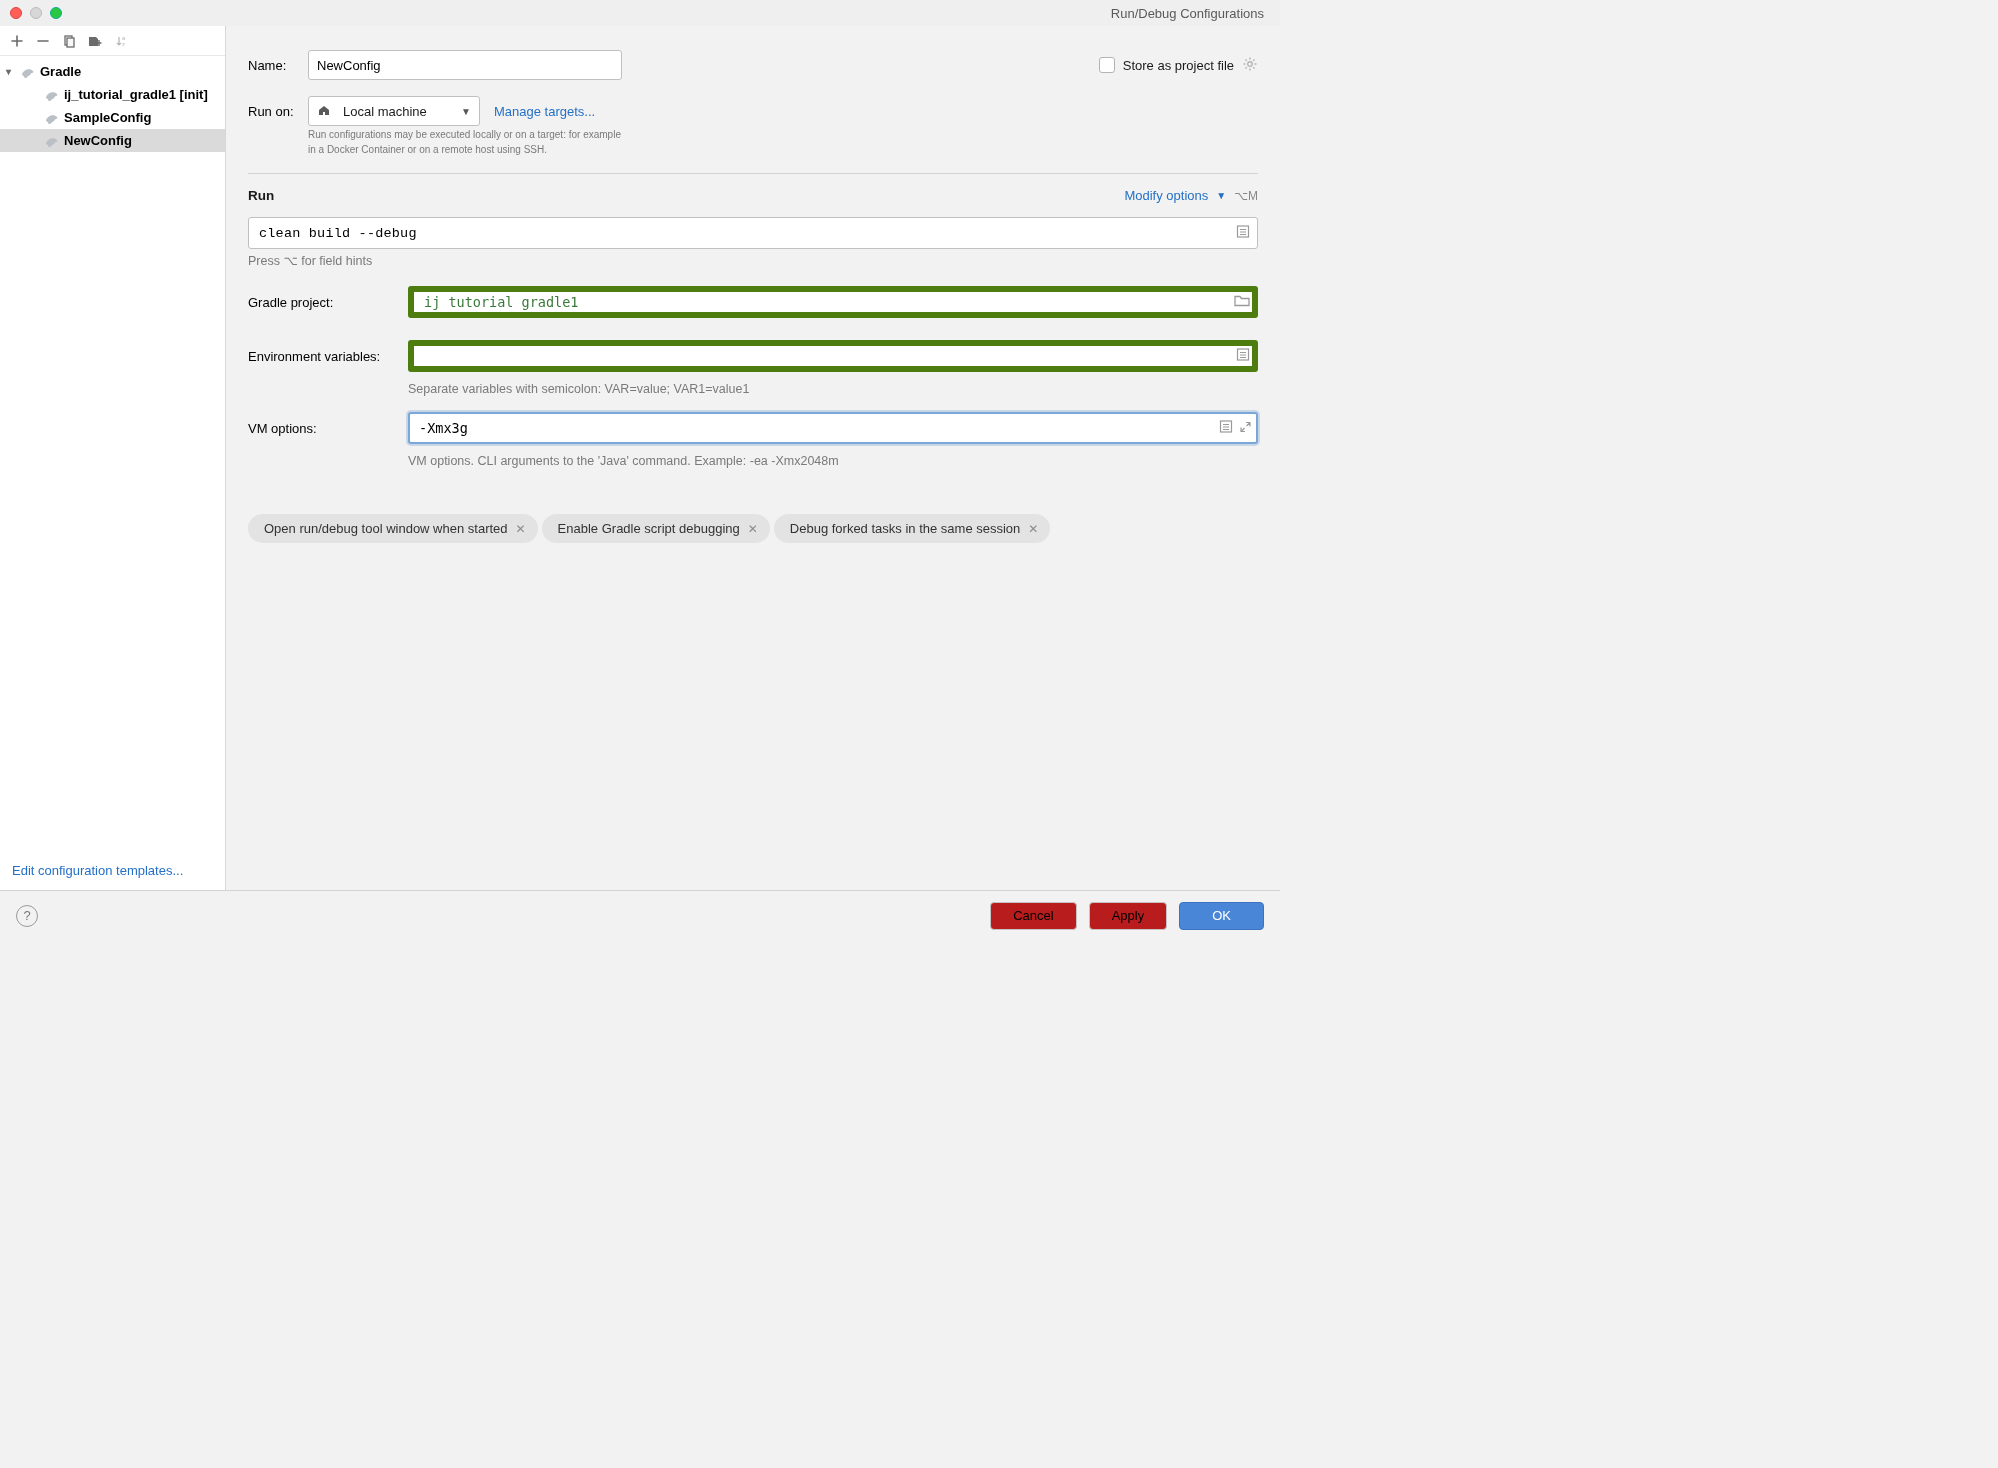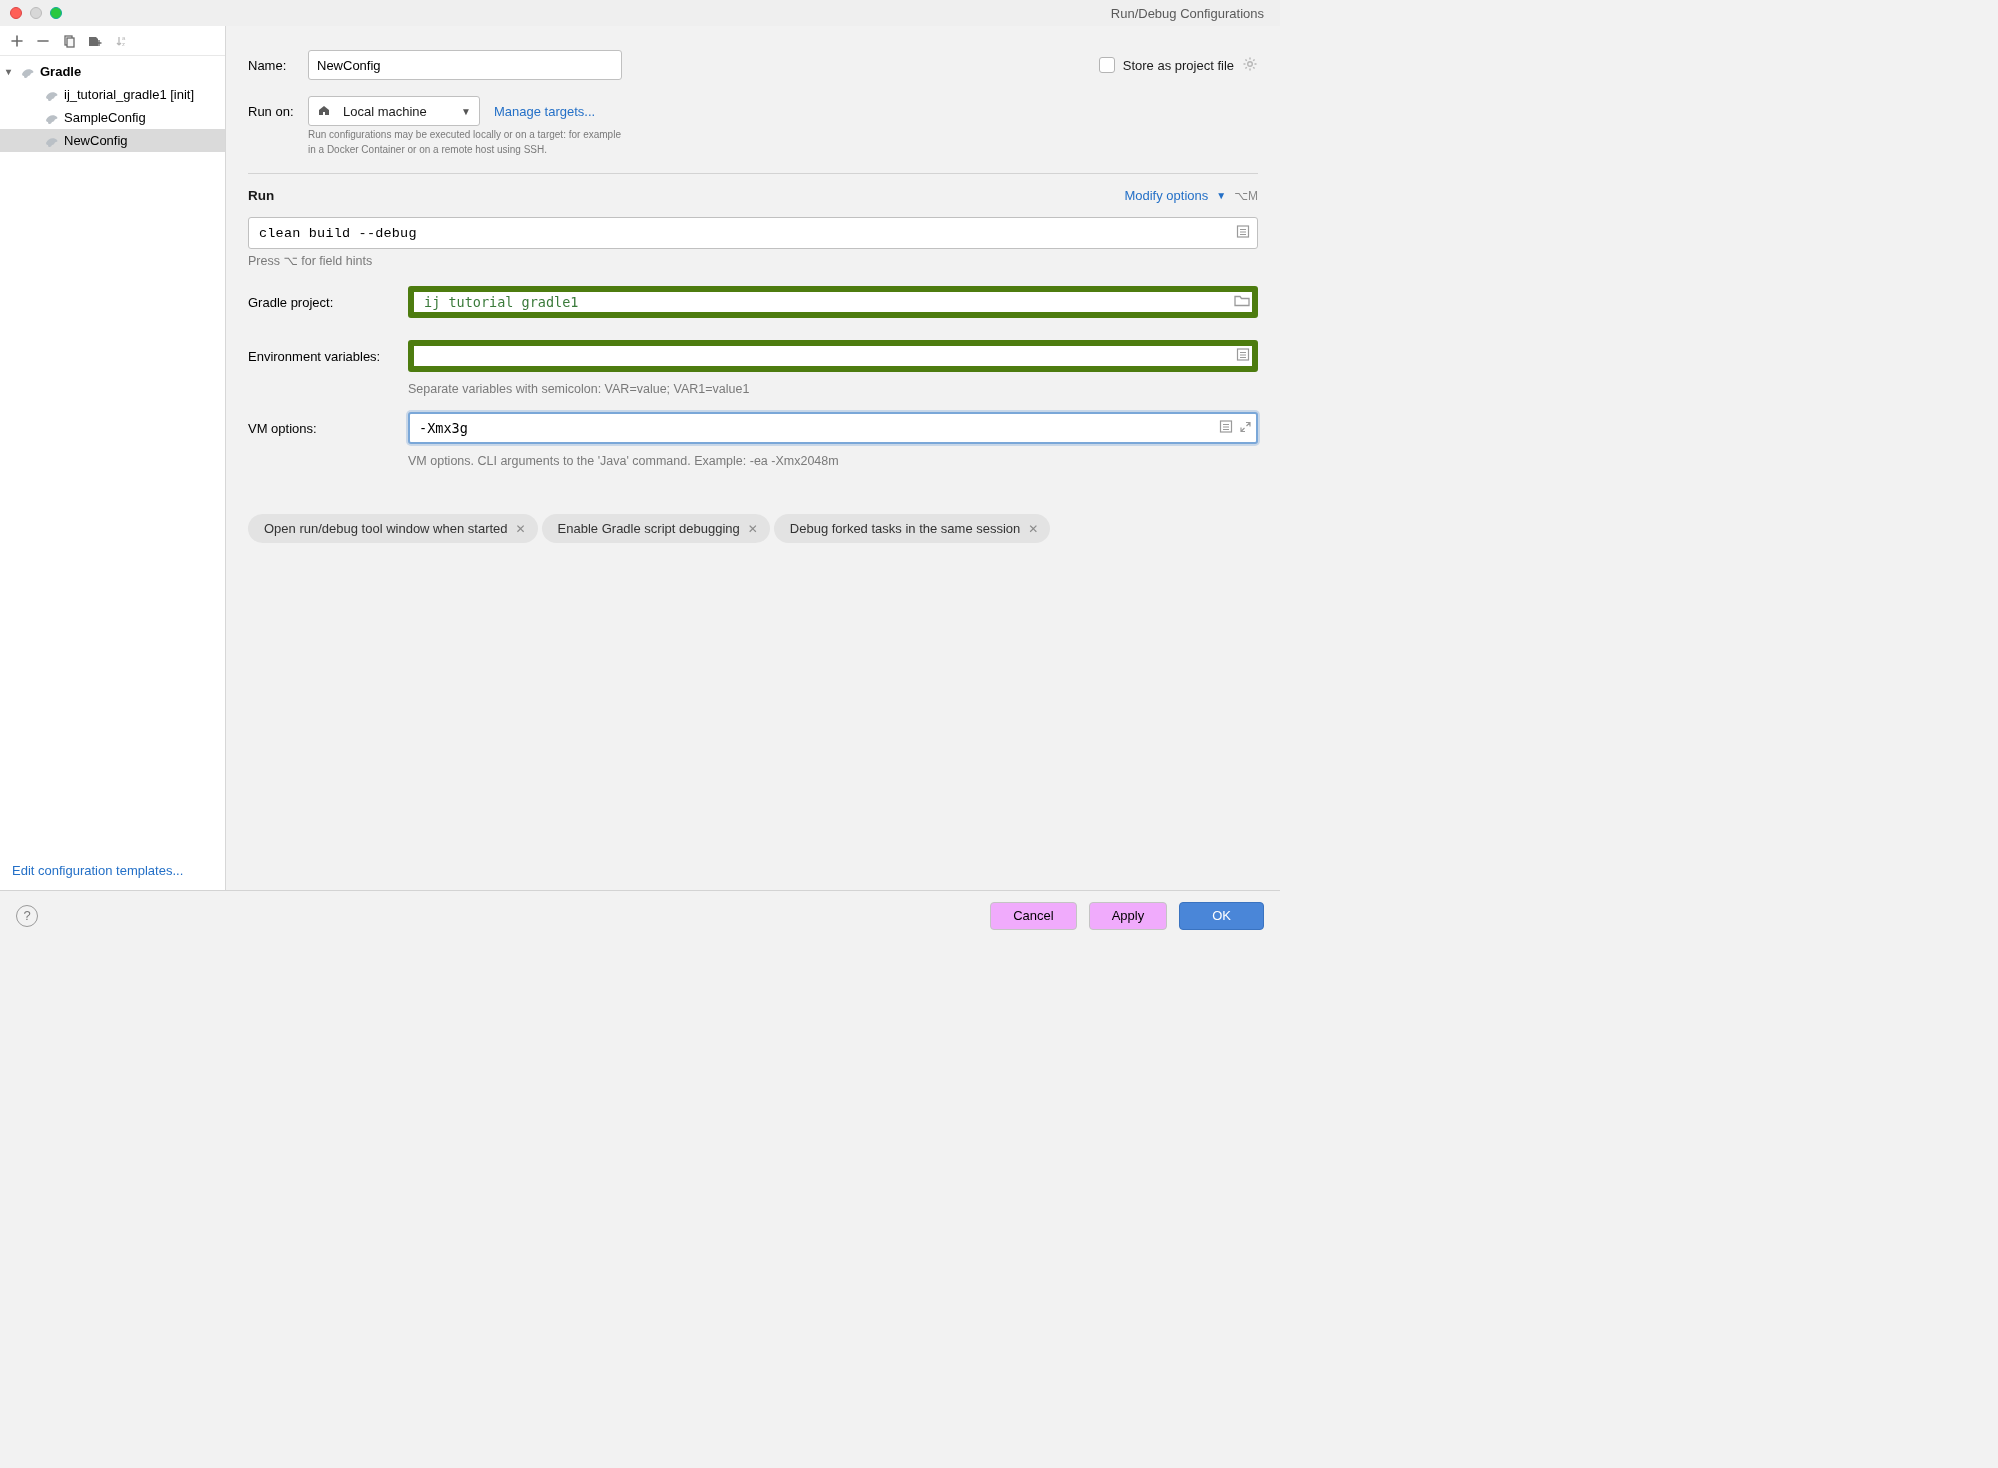--- a/index.html
+++ b/index.html
@@ -66,20 +66,21 @@
     padding-top: 4px;
   }
   .tree-row {
     display: flex;
     align-items: center;
     height: 23px;
     padding-left: 6px;
     gap: 4px;
     font-size: 13px;
     color: #000;
+    font-weight: bold;
   }
   .tree-row.indent1 { padding-left: 44px; }
   .tree-row.group { font-weight: 600; }
   .tree-row.selected { background: #dadada; }
   .chevron { width: 10px; display: inline-block; color: #6b6b6b; font-size: 10px; }
   .elephant-icon {
     width: 16px; height: 16px; flex-shrink: 0;
   }
   .sidebar-footer {
     padding: 10px 12px 12px;
@@ -295,21 +296,21 @@
     justify-content: center;
     color: #7a7a7a;
     font-size: 13px;
   }
   .footer-spacer { flex: 1; }
   .btn {
     height: 28px;
     padding: 0 22px;
     border: 1px solid #c4c4c4;
     border-radius: 4px;
-    background: #f0abfc;
+    background: #b91c1c;
     font-size: 13px;
     cursor: pointer;
   }
   .btn.primary {
     background: #4a86d8;
     border-color: #3a73c0;
     color: #fff;
     padding: 0 32px;
   }
 </style>

